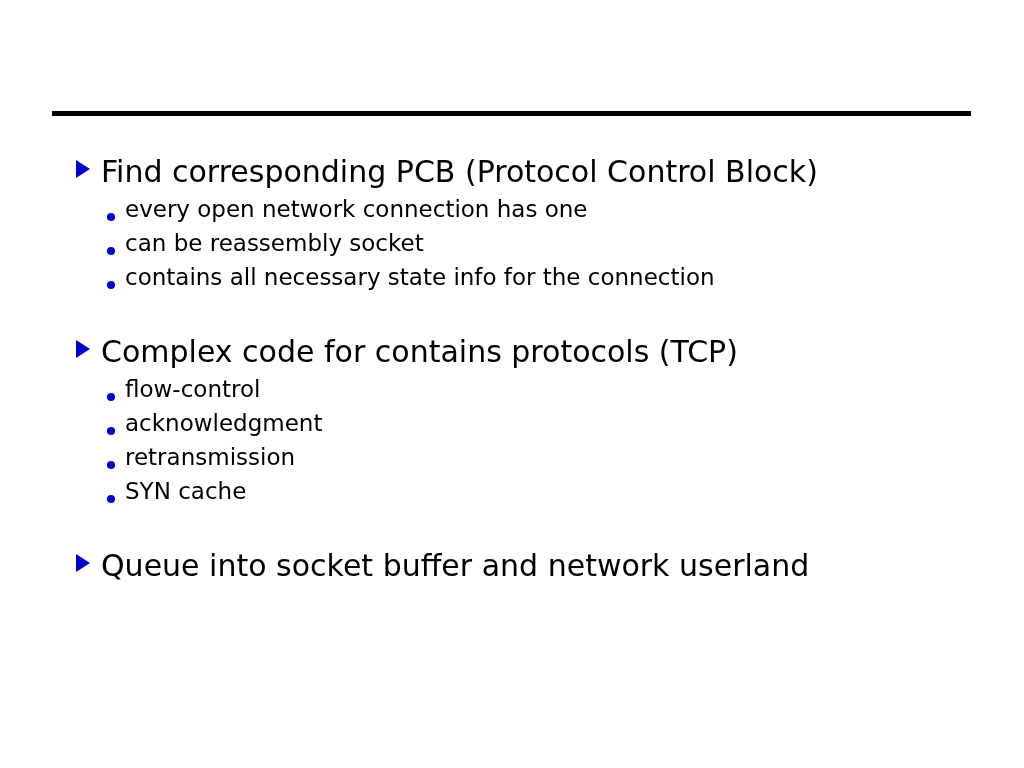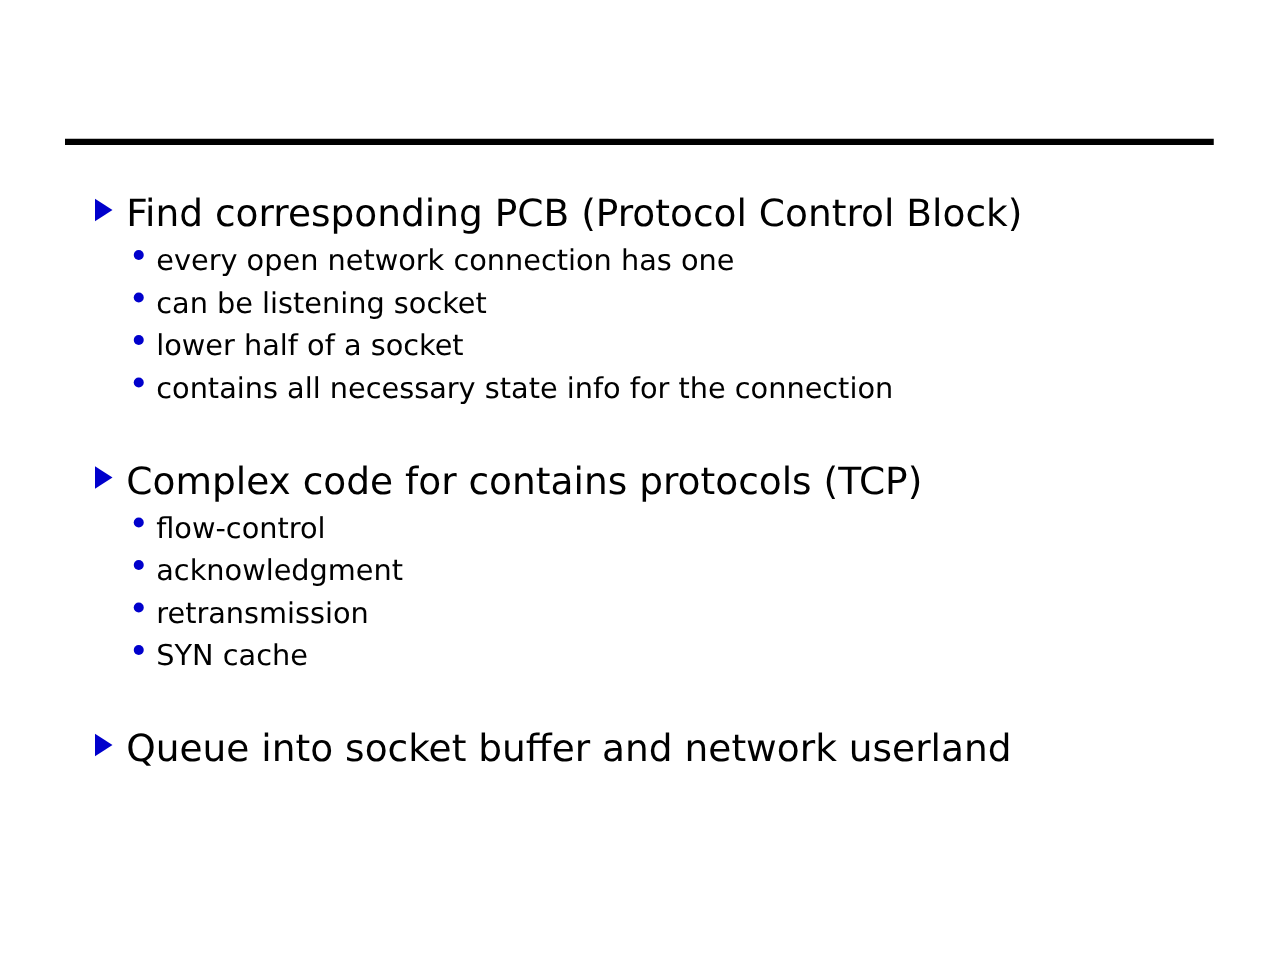--- a/index.html
+++ b/index.html
@@ -90,21 +90,21 @@
   }
 
   
   .sublist {
     list-style: none;
     margin: 0;
     padding: 0;
   }
   .bullet-l2 {
     display: flex;
-    align-items: center;
+    align-items: flex-end;
     padding: 0 0 0 107px;
     margin: 0;
     height: 34px;
   }
   .bullet-l2 .marker-dot {
     flex: 0 0 auto;
     width: 8px;
     height: 8px;
     border-radius: 50%;
     background: #0000cc;
@@ -133,25 +133,21 @@
         <span class="marker-tri"></span>
         <span class="txt">Find corresponding PCB (Protocol Control Block)</span>
       </div>
       <ul class="sublist">
         <li class="bullet-l2">
           <span class="marker-dot"></span>
           <span class="txt">every open network connection has one</span>
         </li>
         <li class="bullet-l2">
           <span class="marker-dot"></span>
-          <span class="txt">can be listening socket</span>
-        </li>
-        <li class="bullet-l2">
-          <span class="marker-dot"></span>
-          <span class="txt">lower half of a socket</span>
+          <span class="txt">can be reassembly socket</span>
         </li>
         <li class="bullet-l2">
           <span class="marker-dot"></span>
           <span class="txt">contains all necessary state info for the connection</span>
         </li>
       </ul>
     </div>
 
     <div class="section">
       <div class="bullet-l1">

